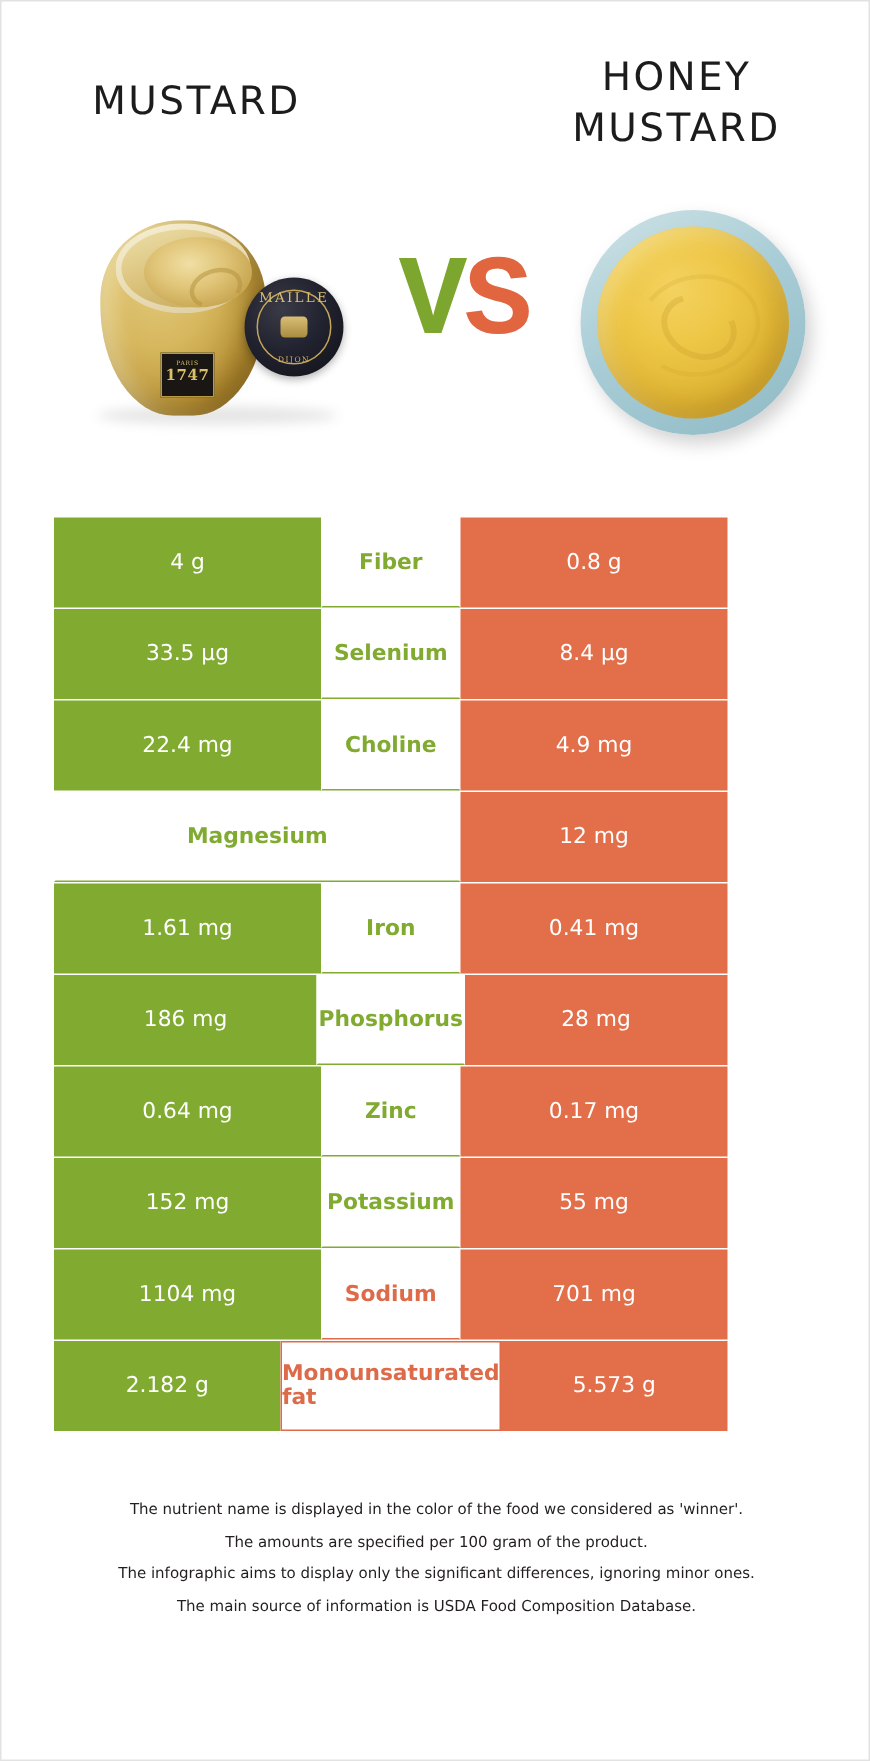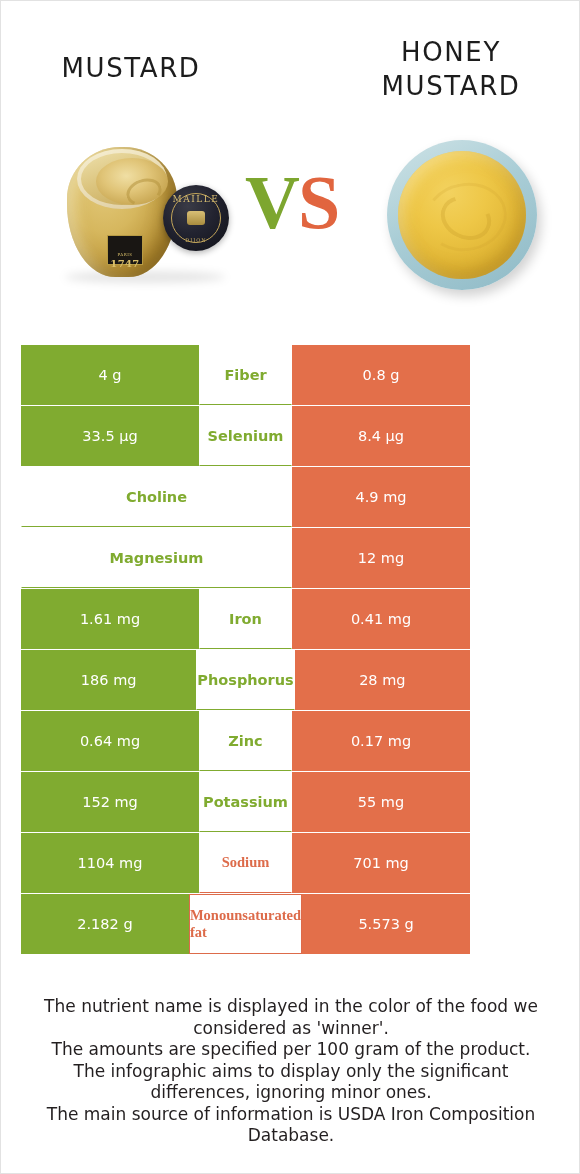--- a/index.html
+++ b/index.html
@@ -106,21 +106,21 @@
     top: 88px;
     width: 36px;
     height: 30px;
     background: #191613;
     border: 1px solid #b89b44;
     box-sizing: border-box;
     color: #d9bf6a;
     font-size: 8px;
     text-align: center;
     line-height: 1.3;
-    padding-top: 16px;
+    padding-top: 3px;
     font-family: "DejaVu Serif", serif;
   }
   .jar-label b {
     display: block;
     font-size: 10px;
     letter-spacing: .4px;
   }
   .jar-label i {
     display: block;
     font-size: 4px;
@@ -186,28 +186,28 @@
     width: 160px;
     height: 12px;
     border-radius: 50%;
     background: rgba(0,0,0,.10);
     filter: blur(4px);
   }
 
   
   .vs {
     position: absolute;
-    left: 244px;
+    left: 232px;
     top: 163px;
     width: 120px;
-    text-align: left;
+    text-align: right;
     font-size: 76px;
     font-weight: 700;
     letter-spacing: -2px;
-    font-family: Liberation Serif, serif;
+    font-family: Liberation Mono, monospace;
     line-height: 1;
   }
   .vs .v { color: #7da62f; }
   .vs .s { color: #e1653f; }
 
   
   .img-right {
     position: absolute;
     left: 378px;
     top: 135px;
@@ -254,21 +254,21 @@
     height: 62px;
     border-radius: 50%;
     border: 3px solid rgba(205,160,45,.20);
     border-left-color: transparent;
     transform: rotate(-10deg);
   }
 
   
   .table {
     position: absolute;
-    left: 20px;
+    left: 35px;
     top: 344px;
     width: 449px;
   }
   .row {
     display: flex;
     height: 60px;
     margin-bottom: 1px;
   }
   .cell-left,
   .cell-right {
@@ -293,34 +293,34 @@
     font-size: 14.5px;
     font-weight: 600;
     font-family: "DejaVu Sans", sans-serif;
     box-sizing: border-box;
     border-bottom: 1px solid #80ab30;
     border-left: 1px solid transparent;
     border-right: 1px solid transparent;
   }
   .row:first-child .cell-mid { border-top: 1px solid transparent; text-align: center; }
   .cell-mid.green { color: #80ab30; border-bottom-color: #80ab30; }
-  .cell-mid.orange { color: #dd6b4a; border-bottom-color: #dd6b4a; font-family: Liberation Serif, serif; }
+  .cell-mid.orange { color: #dd6b4a; border-bottom-color: #dd6b4a; }
   .row.last .cell-mid {
     border: 1px solid #dd6b4a;
     border-top-color: #dd6b4a;
   }
 
   
   .footer {
     position: absolute;
     left: 22px;
     top: 995px;
     width: 536px;
     text-align: center;
-    font-size: 17px;
+    font-size: 10px;
     line-height: 21.5px;
     color: #231f20;
     font-family: "DejaVu Sans", sans-serif;
   }
   .footer p { margin: 0; }
 </style>
 </head>
 <body>
 
 <div class="page">
@@ -374,20 +374,21 @@
         <div class="cell-left">4 g</div>
         <div class="cell-mid green">Fiber</div>
         <div class="cell-right">0.8 g</div>
       </div>
       <div class="row">
         <div class="cell-left">33.5 µg</div>
         <div class="cell-mid green">Selenium</div>
         <div class="cell-right">8.4 µg</div>
       </div>
       <div class="row">
+        <div class="cell-left">22.4 mg</div>
         <div class="cell-mid green">Choline</div>
         <div class="cell-right">4.9 mg</div>
       </div>
       <div class="row">
         <div class="cell-mid green">Magnesium</div>
         <div class="cell-right">12 mg</div>
       </div>
       <div class="row">
         <div class="cell-left">1.61 mg</div>
         <div class="cell-mid green">Iron</div>
@@ -417,16 +418,16 @@
         <div class="cell-left">2.182 g</div>
         <div class="cell-mid orange">Monounsaturated fat</div>
         <div class="cell-right">5.573 g</div>
       </div>
     </div>
 
   <div class="footer">
     <p>The nutrient name is displayed in the color of the food we considered as 'winner'.</p>
     <p>The amounts are specified per 100 gram of the product.</p>
     <p>The infographic aims to display only the significant differences, ignoring minor ones.</p>
-    <p>The main source of information is USDA Iron Composition Database.</p>
+    <p>The main source of information is USDA Food Composition Database.</p>
   </div>
 
 </div>
 
 </body></html>

